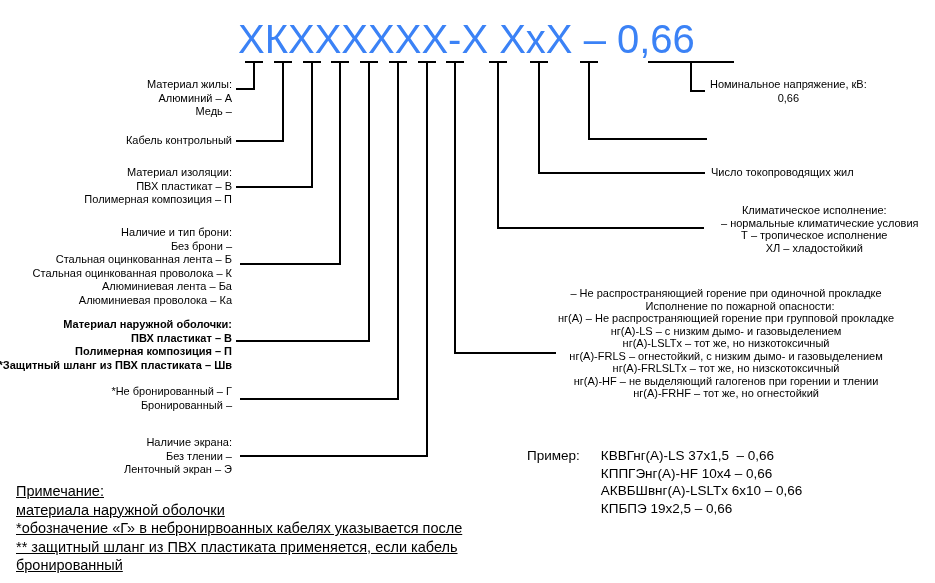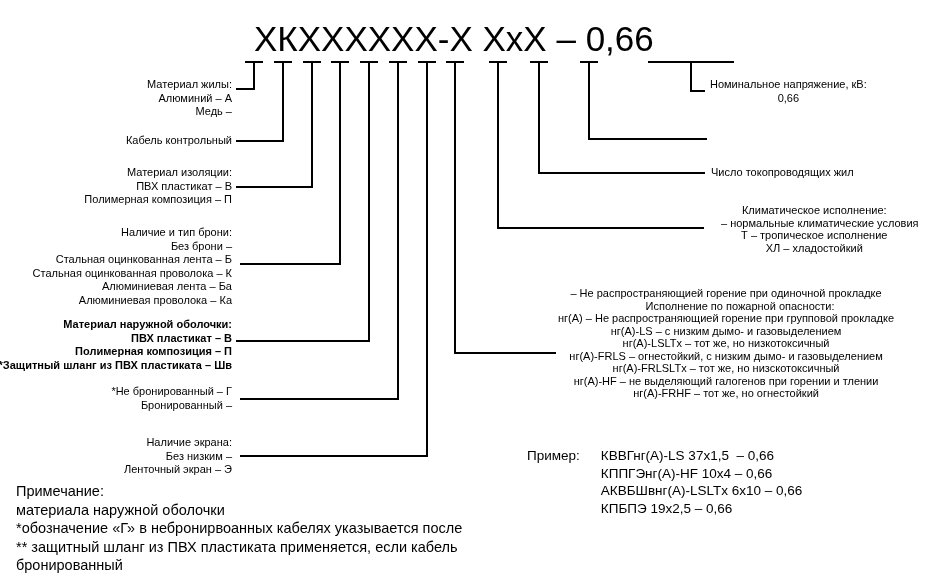--- a/index.html
+++ b/index.html
@@ -3,21 +3,21 @@
 <meta charset="utf-8">
 <style>
   html,body{margin:0;padding:0;background:#fff;}
   .page{
     position:relative;width:935px;height:583px;background:#ffffff;
     font-family:"Liberation Sans",sans-serif;color:#000;overflow:hidden;
   }
   svg.lines{position:absolute;left:0;top:0;}
   .title{
     position:absolute;left:238px;top:16px;
-    font-size:35px;line-height:46px;white-space:pre;color:#000000;margin-left:16px;
+    font-size:40px;line-height:46px;white-space:pre;color:#3b82f6;
   }
   .grp{position:absolute;font-size:11px;line-height:13.5px;text-align:center;}
   .grp div{white-space:pre;}
   .lgrp{text-align:right;right:703px;}
   #g-core{top:78px;}
   #g-control{top:134px;}
   #g-insul{top:166px;}
   #g-armor{top:226px;}
   #g-sheath{top:318px;font-weight:bold;}
   #g-armored{top:385px;}
@@ -33,21 +33,21 @@
   .example{
     position:absolute;left:527px;top:447px;display:flex;
     font-size:13.5px;line-height:17.5px;
   }
   .example .lbl{margin-right:21px;white-space:pre;}
   .example .col div{white-space:pre;}
   .note{
     position:absolute;left:16px;top:482px;
     font-size:14.5px;line-height:18.6px;
   }
-  .note div{white-space:pre;}
+  .note div{white-space:pre;text-decoration:underline;}
 </style>
 </head>
 <body>
 
 <div class="page">
 
   <svg class="lines" width="935" height="583" viewBox="0 0 935 583" shape-rendering="crispEdges">
 
     <path d="M245 62H263 M274 62H292 M303 62H321 M331 62H349 M360 62H378 M389 62H407 M418 62H436 M446 62H464 M489 62H507 M530 62H548 M580 62H598 M648 62H734" stroke="#000" stroke-width="1.2" fill="none"></path>
 
@@ -93,21 +93,21 @@
       <div>ПВХ пластикат – В</div>
       <div>Полимерная композиция – П</div>
       <div>**Защитный шланг из ПВХ пластиката – Шв</div>
     </div>
   <div class="grp lgrp" id="g-armored">
       <div>*Не бронированный – Г</div>
       <div>Бронированный –</div>
     </div>
   <div class="grp lgrp" id="g-screen">
       <div>Наличие экрана:</div>
-      <div>Без низким –</div>
+      <div>Без тлении –</div>
       <div>Ленточный экран – Э</div>
     </div>
 
   <div class="grp" id="r-voltage">
       <div>Номинальное напряжение, кВ:</div>
       <div>0,66</div>
     </div>
   <div class="grp" id="r-count">Число токопроводящих жил</div>
   <div class="grp" id="r-climate">
       <div>Климатическое исполнение:</div>

